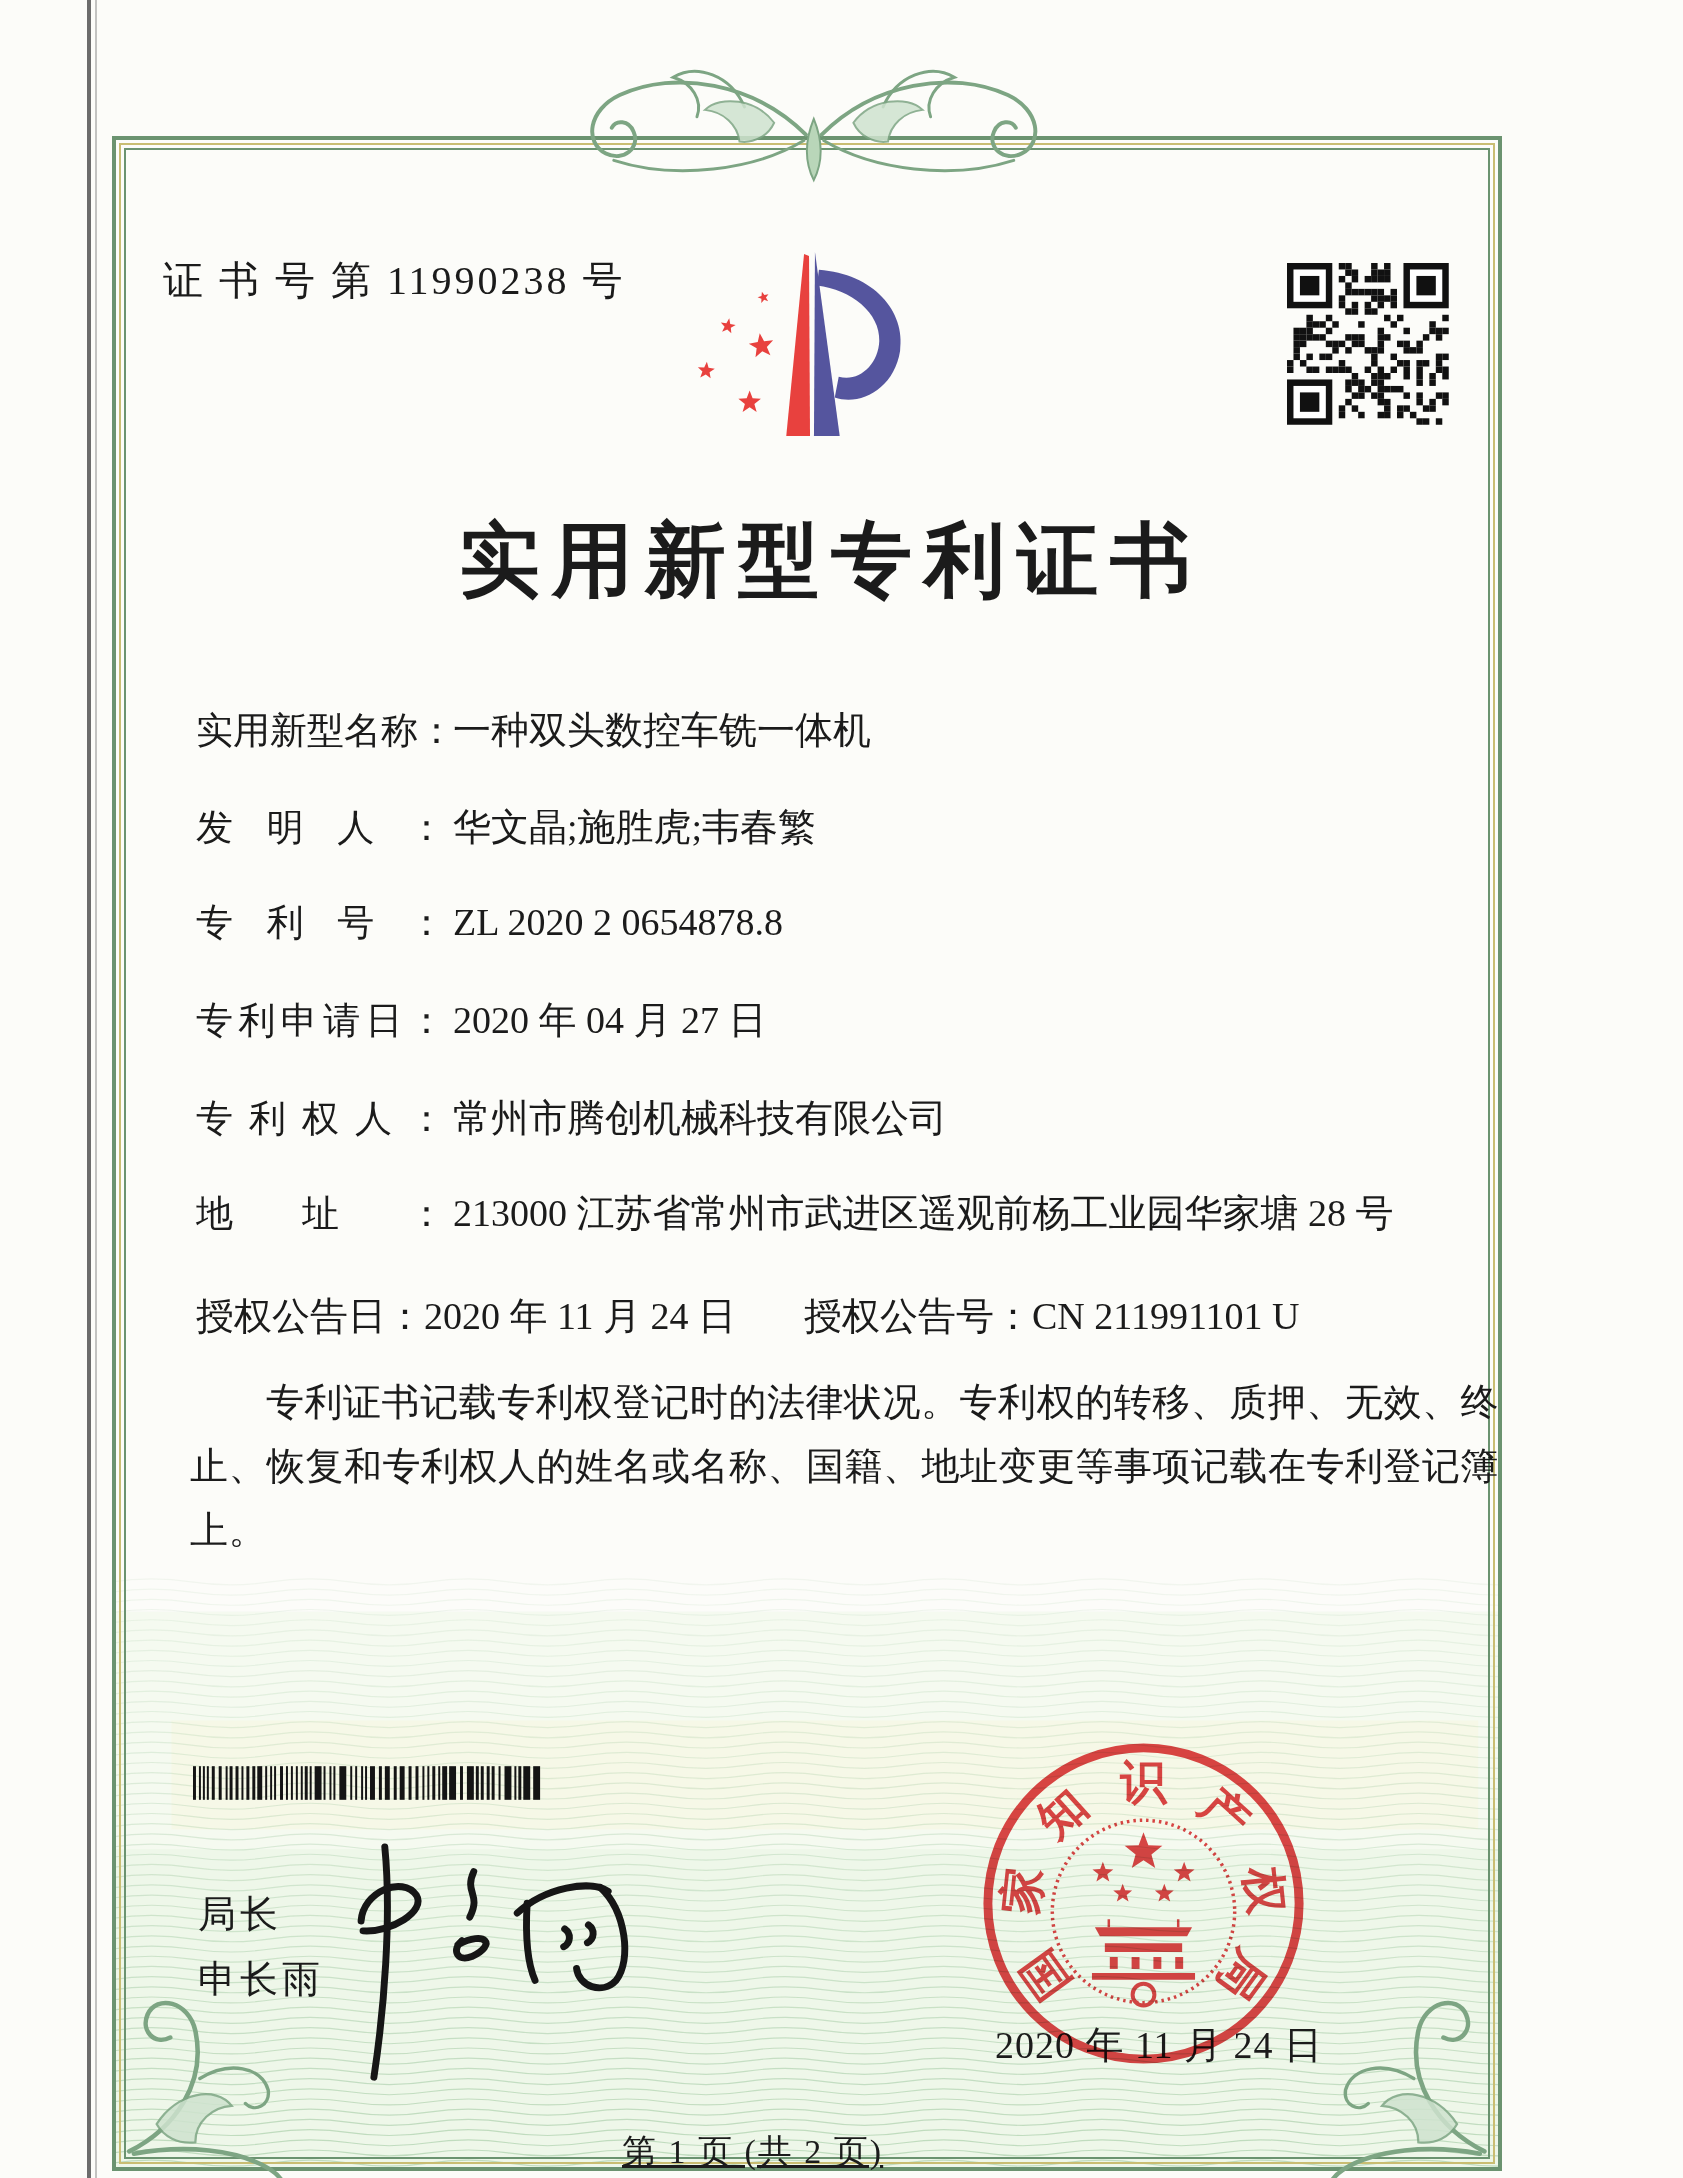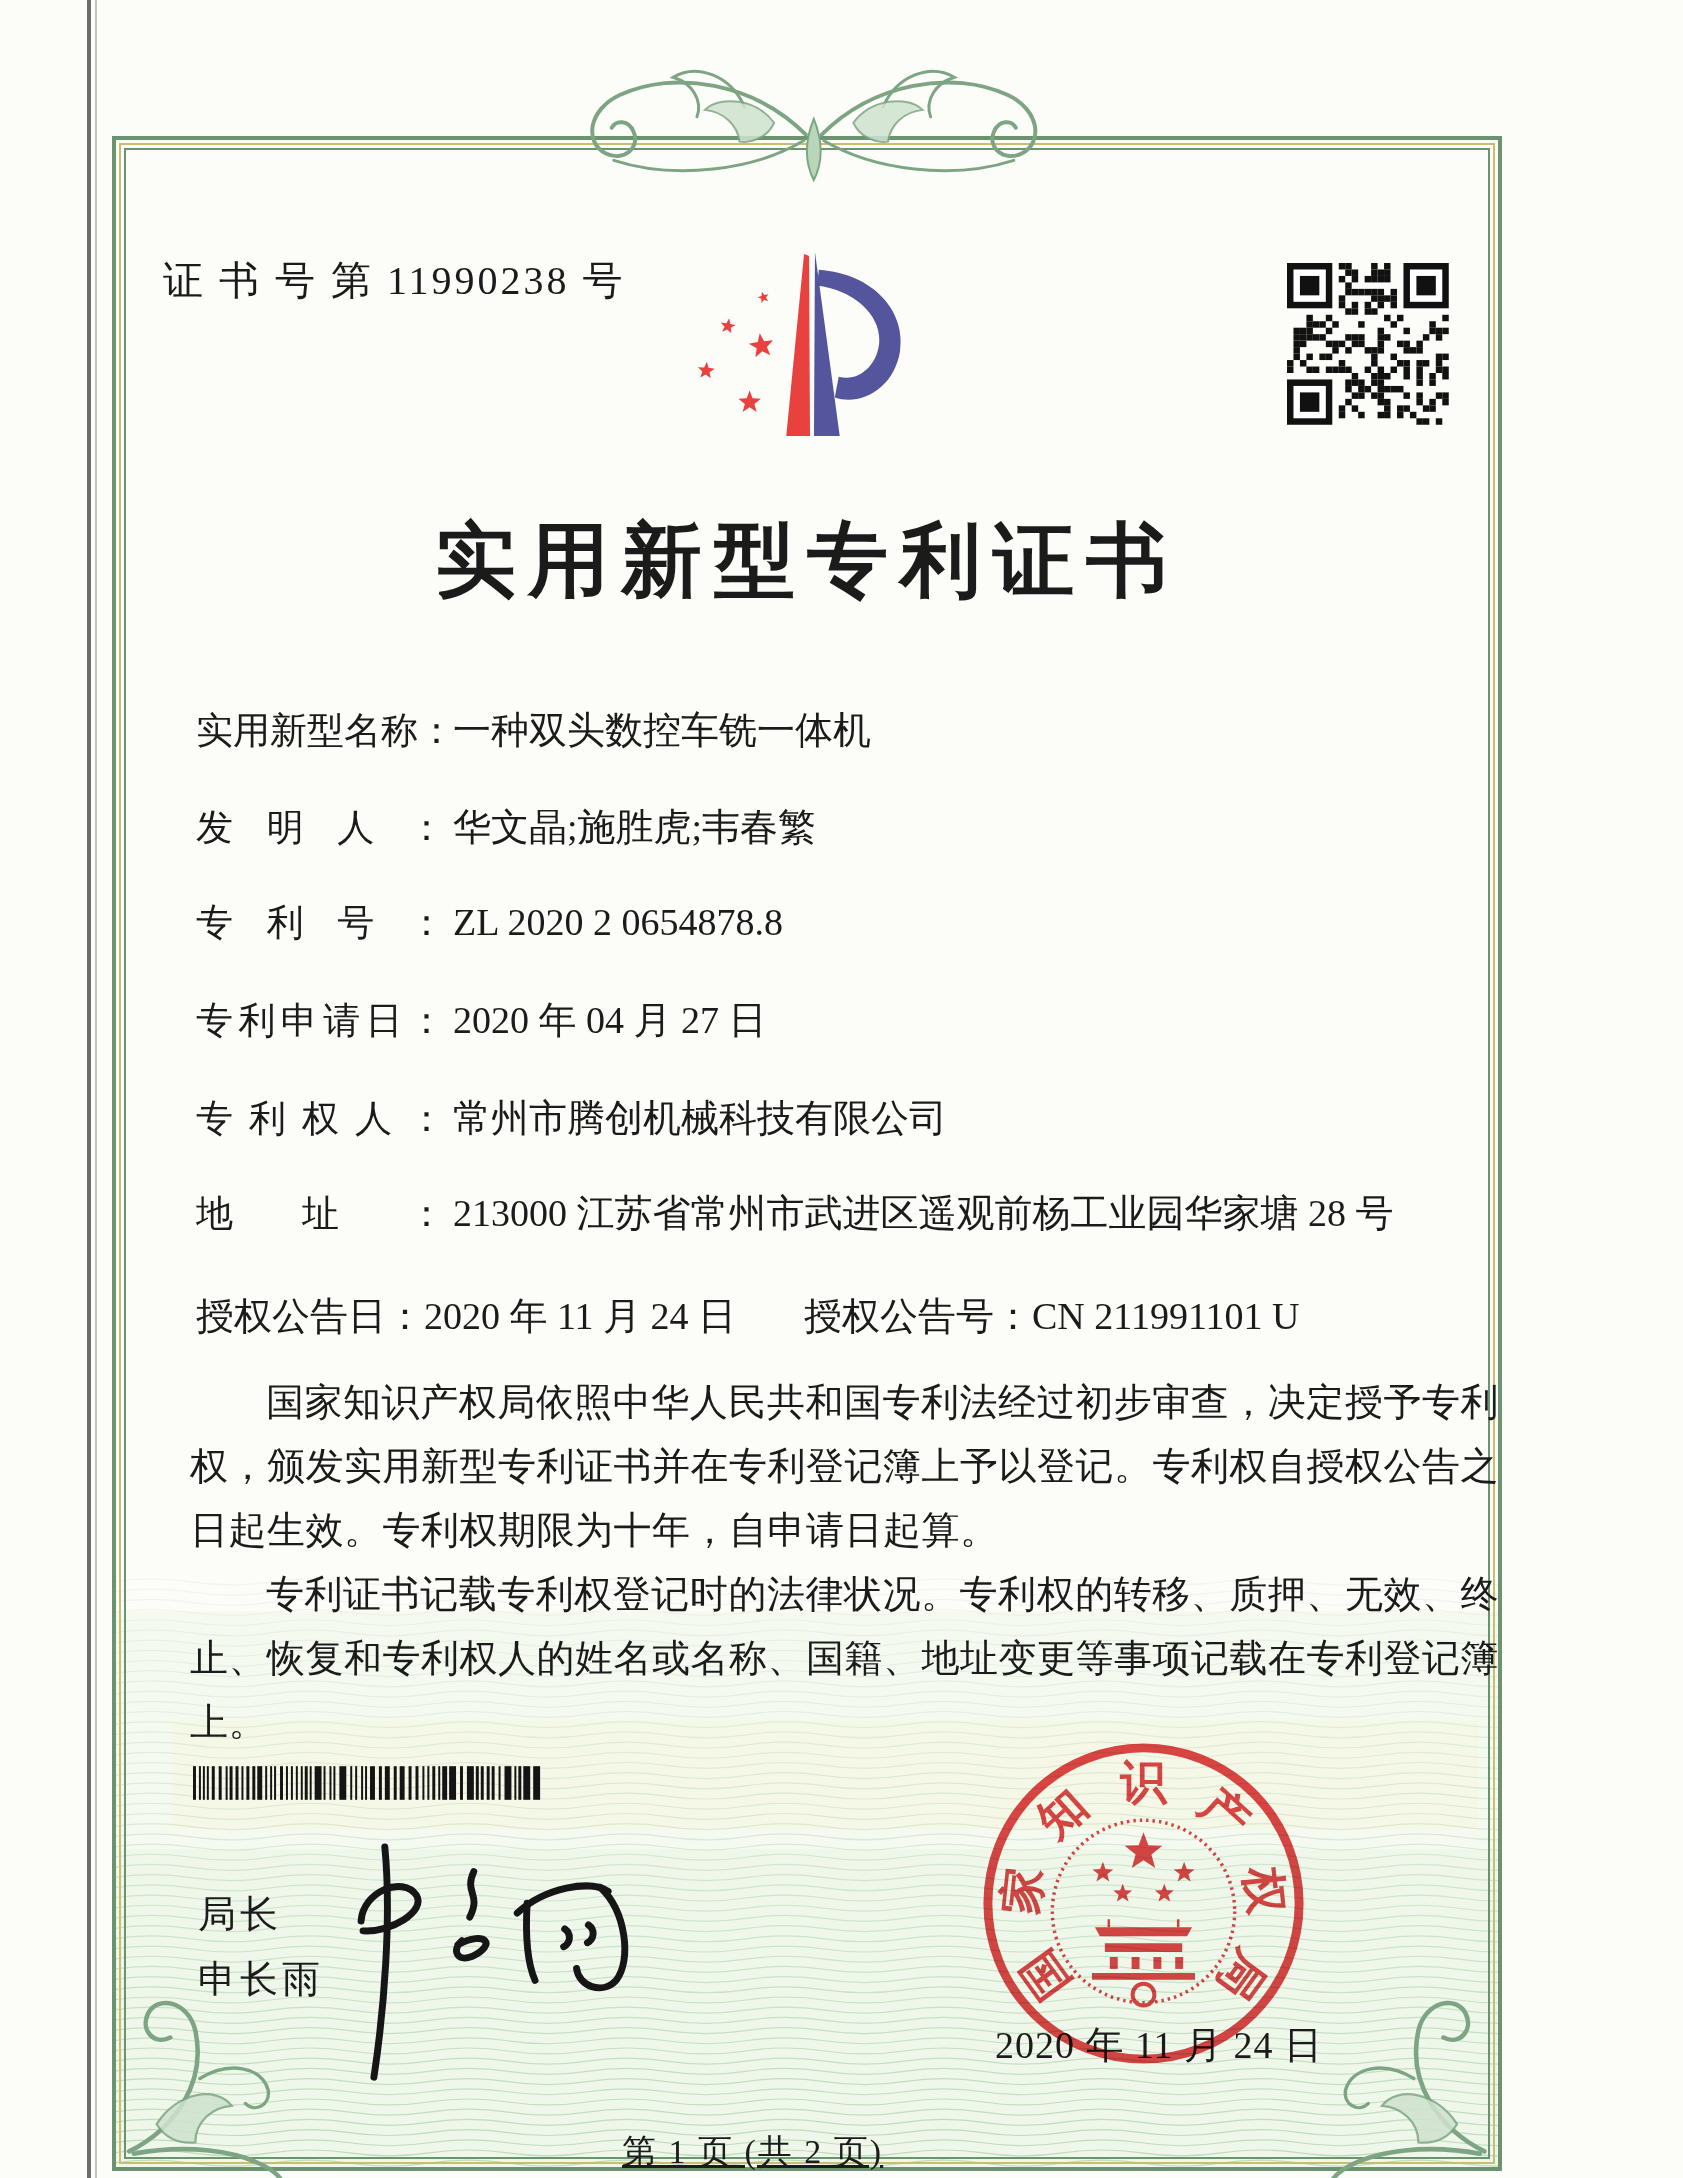--- a/index.html
+++ b/index.html
@@ -11,21 +11,21 @@
   .abs{position:absolute;}
   
   .scan-edge1{left:87px;top:0;width:4px;height:2178px;background:#3c3c3c;opacity:.75;}
   .scan-edge2{left:95px;top:0;width:2px;height:2178px;background:#8a8a8a;opacity:.5;}
   
   .frame{box-sizing:border-box;}
   .frame1{left:112px;top:136px;width:1390px;height:2035px;border:4px solid #6b9370;}
   .frame2{left:119px;top:143px;width:1376px;height:2021px;border:2px solid #c9bd72;}
   .frame3{left:124px;top:148px;width:1366px;height:2011px;border:2px solid #6b9370;}
   .cert-no{left:163px;top:253px;font-size:40px;letter-spacing:3px;white-space:nowrap;}
-  .title{left:112px;top:507px;width:1390px;text-align:center;font-size:81px;font-weight:700;letter-spacing:12px;white-space:nowrap;}
+  .title{left:112px;top:507px;width:1390px;text-align:center;font-size:81px;font-weight:700;letter-spacing:12px;white-space:nowrap;padding-left:24px;}
   .row{left:196px;height:53px;font-size:38px;white-space:nowrap;}
   .row .lab{display:inline-block;width:249px;font-size:37px;text-align:justify;text-align-last:justify;}
   .row .val{margin-left:8px;}
   .grant-pair2{position:absolute;left:608px;top:0;white-space:nowrap;}
   .body-text{left:190px;top:1370px;width:1309px;font-size:38px;line-height:64px;text-align:justify;letter-spacing:0.5px;}
   .body-text p{margin:0;text-indent:2em;}
   .director{left:198px;font-size:38px;letter-spacing:4px;}
   .seal-date{left:995px;top:2020px;font-size:38px;letter-spacing:1px;white-space:nowrap;z-index:4;}
   .footer{left:622px;top:2129px;font-size:34px;letter-spacing:2px;white-space:nowrap;text-decoration:underline;}
   .z1{z-index:1}.z2{z-index:2}.z3{z-index:3}.z4{z-index:4}.z5{z-index:5}
@@ -355,21 +355,20 @@
   <span class="lab">地址：</span><span class="val">213000 江苏省常州市武进区遥观前杨工业园华家塘 28 号</span>
 </div>
 <div class="abs row z4" style="top:1291px">
   <span>授权公告日：</span><span>2020 年 11 月 24 日</span>
   <span class="grant-pair2">
     <span>授权公告号：</span><span>CN 211991101 U</span>
   </span>
 </div>
 
 <div class="abs body-text z4">
-  <p>国家知识产权局依照中华人民共和国专利法经过初步审查，决定授予专利权，颁发实用新型专利证书并在专利登记簿上予以登记。专利权自授权公告之日起生效。专利权期限为十年，自申请日起算。</p>
   <p>专利证书记载专利权登记时的法律状况。专利权的转移、质押、无效、终止、恢复和专利权人的姓名或名称、国籍、地址变更等事项记载在专利登记簿上。</p>
 </div>
 
 <svg id="barcode" class="abs z4" style="left:193px;top:1766px;" width="356" height="34" viewBox="0 0 360 34">
     <rect x="0" y="0" width="3" height="34" fill="#141414"></rect>
     <rect x="6" y="0" width="2" height="34" fill="#141414"></rect>
     <rect x="10" y="0" width="2" height="34" fill="#141414"></rect>
     <rect x="14" y="0" width="2" height="34" fill="#141414"></rect>
     <rect x="19" y="0" width="3" height="34" fill="#141414"></rect>
     <rect x="26" y="0" width="3" height="34" fill="#141414"></rect>

